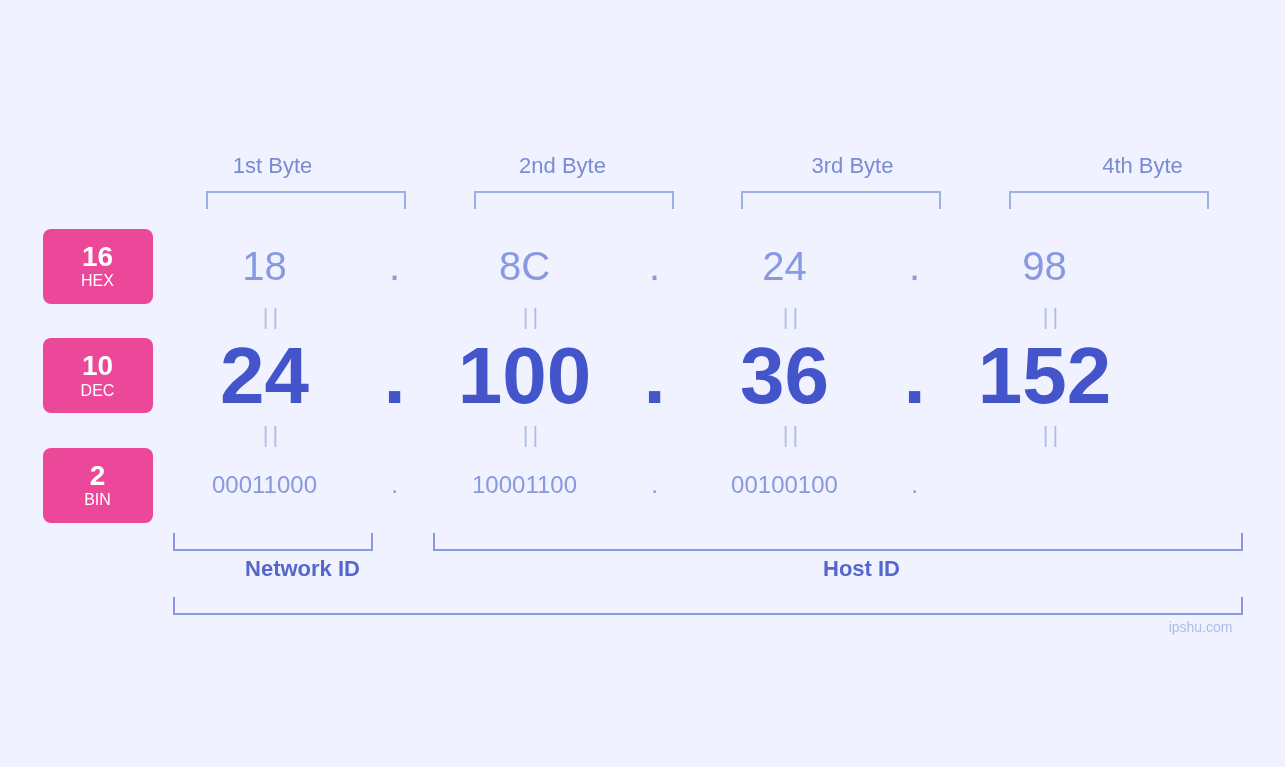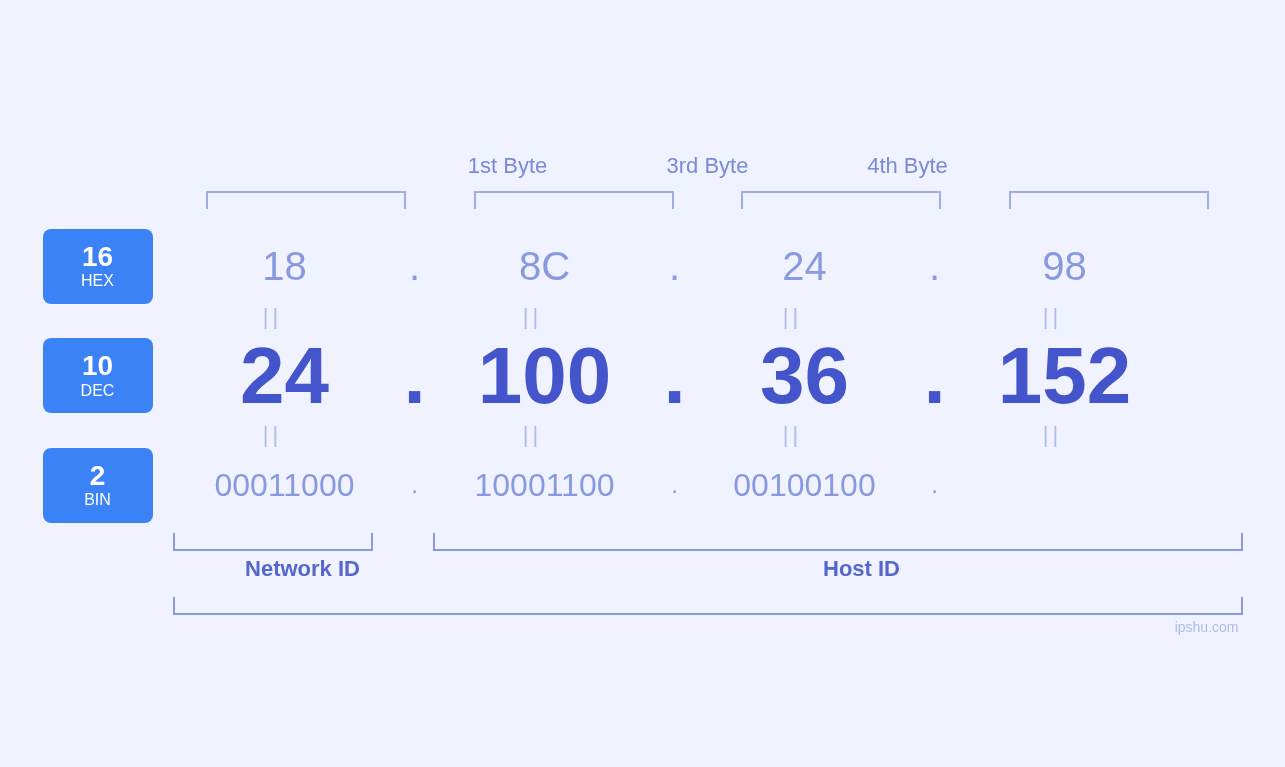--- a/index.html
+++ b/index.html
@@ -16,21 +16,21 @@
     }
 
     .container {
       width: 1200px;
       position: relative;
     }
 
     
     .byte-headers {
       display: flex;
-      justify-content: center;
+      justify-content: space-between;
       margin-left: 130px;
       margin-bottom: 12px;
     }
 
     .byte-header {
       width: 200px;
       text-align: center;
       color: #7a8bd6;
       font-size: 22px;
     }
@@ -54,28 +54,28 @@
     
     .row {
       display: flex;
       align-items: center;
       margin-bottom: 0;
     }
 
     .base-badge {
       width: 110px;
       height: 75px;
-      background-color: #3b82f6;
+      background-color: #ec4899;
       border-radius: 8px;
       display: flex;
       flex-direction: column;
       align-items: center;
       justify-content: center;
       color: white;
-      margin-right: 32px;
+      margin-right: 12px;
     }
 
     .base-badge .base-num {
       font-size: 28px;
       font-weight: bold;
       line-height: 1.1;
     }
 
     .base-badge .base-label {
       font-size: 16px;
@@ -119,21 +119,21 @@
     }
 
     .dec-dot {
       font-size: 80px;
       color: #4455cc;
       font-weight: bold;
     }
 
     
     .bin-value {
-      font-size: 32px;
+      font-size: 24px;
       color: #8899e0;
       text-align: center;
     }
 
     .bin-dot {
       font-size: 24px;
       color: #8899e0;
     }
 
     
@@ -228,32 +228,33 @@
       color: #5566cc;
       font-size: 28px;
       font-weight: bold;
       margin-top: 10px;
     }
 
     
     .watermark {
       position: absolute;
       bottom: -20px;
-      right: 4px;
+      right: 10px;
       color: #b0bce8;
       font-size: 14px;
     }
   </style>
 </head>
 <body>
 
 <div class="container">
 
   <div class="byte-headers">
     <div class="byte-header">1st Byte</div>
+    <div class="byte-header">2nd Byte</div>
     <div class="byte-header">3rd Byte</div>
     <div class="byte-header">4th Byte</div>
   </div>
 
   <div class="top-brackets">
     <div class="bracket-box"></div>
     <div class="bracket-box"></div>
     <div class="bracket-box"></div>
     <div class="bracket-box"></div>
   </div>

